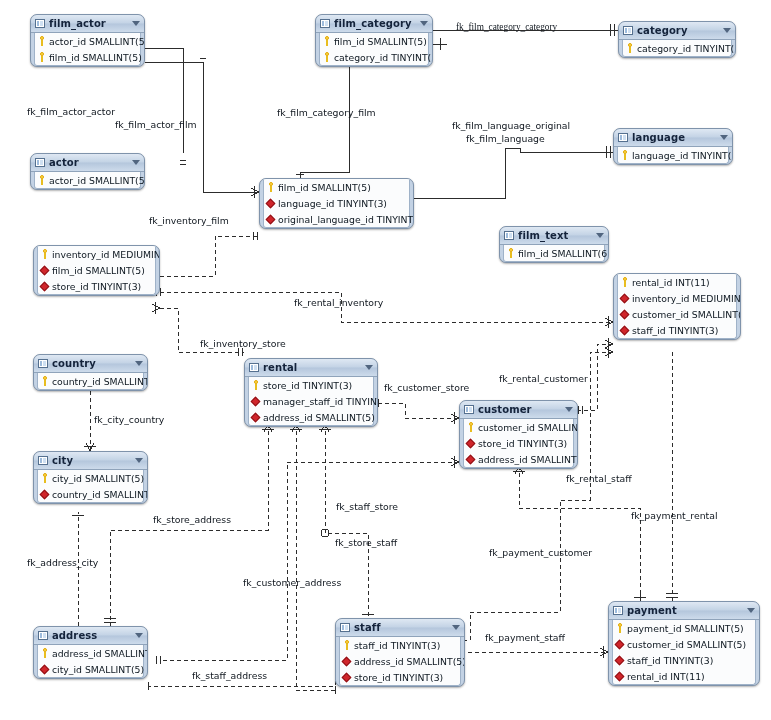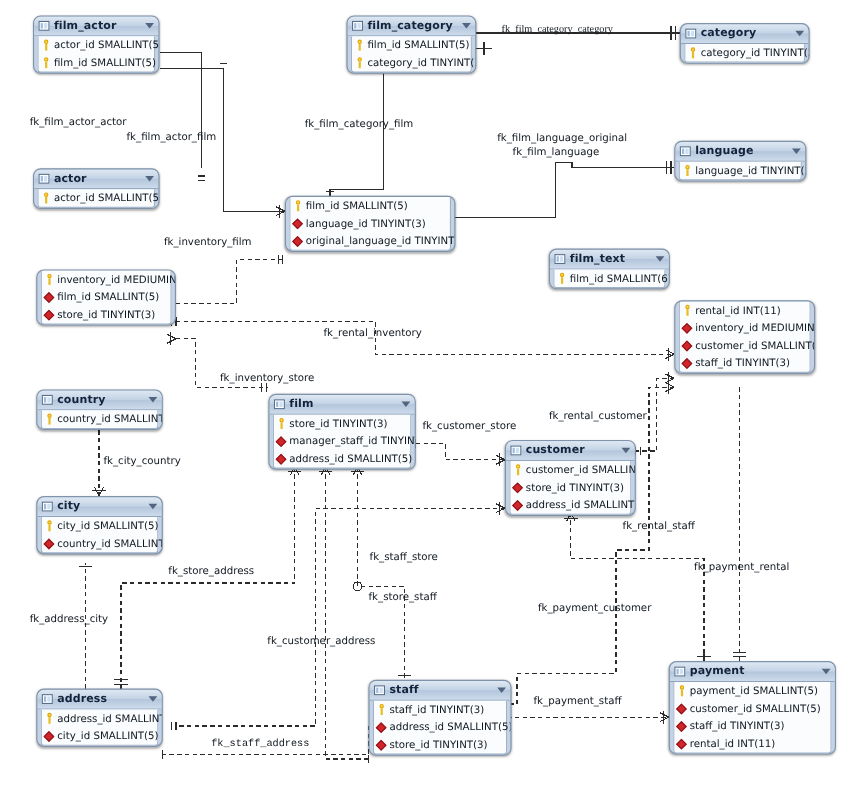--- a/index.html
+++ b/index.html
@@ -277,21 +277,21 @@
         <div class="cols">
           <div class="col">
             <span class="kicon pk"></span>
             <span>country_id SMALLINT(5)</span>
           </div>
         </div>
       </div>
       <div class="tbl" style="left: 244px; top: 358px; width: 134px;">
         <div class="hdr">
           <span class="ticon"></span>
-          <span class="tname">film</span>
+          <span class="tname">rental</span>
           <span class="caret"></span>
         </div>
         <div class="cols">
           <div class="col">
             <span class="kicon pk"></span>
             <span>store_id TINYINT(3)</span>
           </div>
           <div class="col">
             <span class="kicon fk"></span>
             <span>manager_staff_id TINYINT(3)</span>
@@ -419,15 +419,15 @@
       <div class="lbl" style="left: 94px; top: 414px;">fk_city_country</div>
       <div class="lbl" style="left: 566px; top: 473px;">fk_rental_staff</div>
       <div class="lbl" style="left: 153px; top: 514px;">fk_store_address</div>
       <div class="lbl" style="left: 336px; top: 501px;">fk_staff_store</div>
       <div class="lbl" style="left: 631px; top: 510px;">fk_payment_rental</div>
       <div class="lbl" style="left: 335px; top: 537px;">fk_store_staff</div>
       <div class="lbl" style="left: 489px; top: 547px; text-align: right;">fk_payment_customer</div>
       <div class="lbl" style="left: 27px; top: 557px;">fk_address_city</div>
       <div class="lbl" style="left: 243px; top: 577px;">fk_customer_address</div>
       <div class="lbl" style="left: 485px; top: 632px;">fk_payment_staff</div>
-      <div class="lbl" style="left: 192px; top: 670px; font-family: Liberation Mono, monospace;">fk_staff_address</div>
+      <div class="lbl" style="left: 192px; top: 670px;">fk_staff_address</div>
     </div>
 </div>
 
 </body></html>

